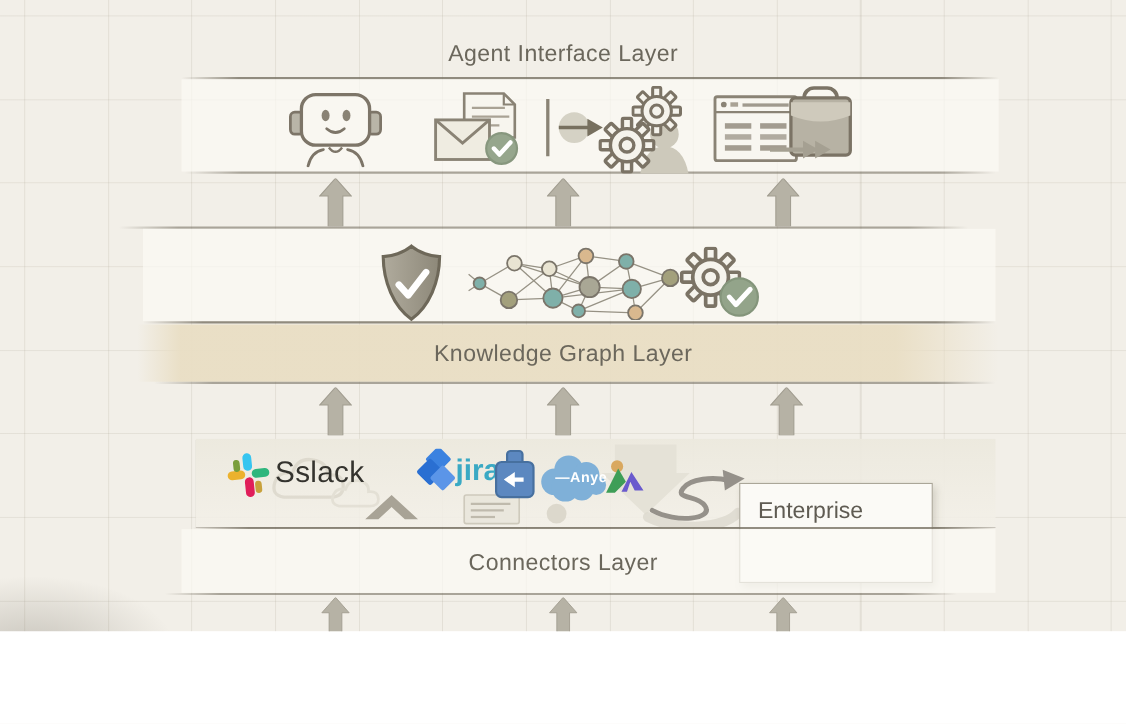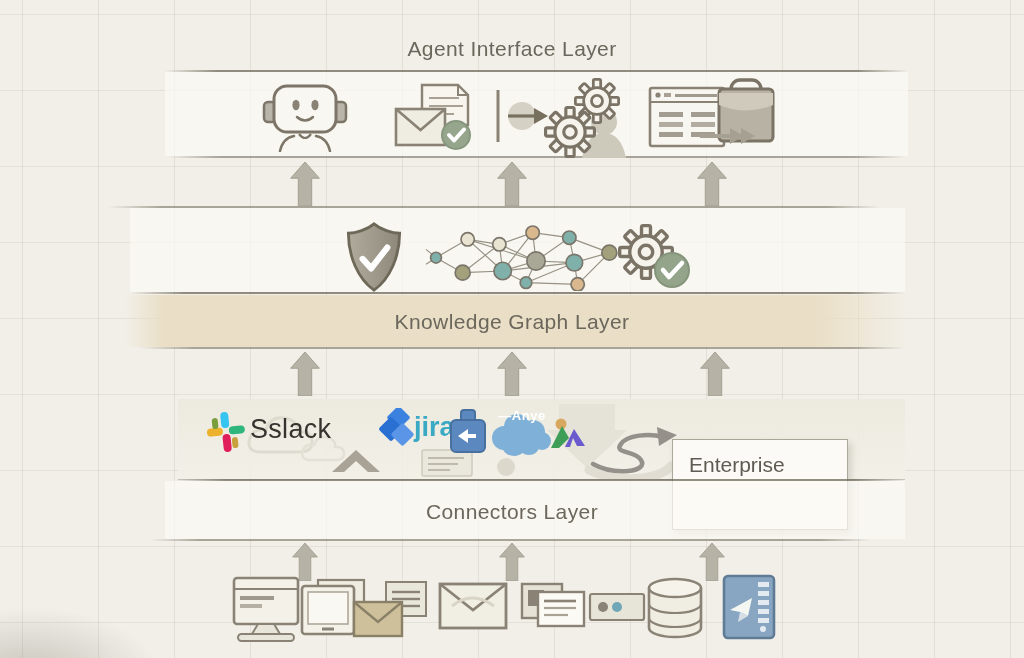--- a/index.html
+++ b/index.html
@@ -1,18 +1,18 @@
 <!DOCTYPE html>
 <html><head>
 <meta charset="utf-8">
 <style>
   html,body{margin:0;padding:0;}
   body{font-family:"Liberation Sans", sans-serif;}
   .stage{
-    position:relative; width:1024px; height:658px; overflow:hidden;
+    position:relative; width:1024px; height:574px; overflow:hidden;
     background-color:#f2efe8;
     background-image:
       repeating-linear-gradient(to right, rgba(165,158,140,.20) 0 1px, transparent 1px 76px),
       repeating-linear-gradient(to bottom, rgba(165,158,140,.18) 0 1px, transparent 1px 76px);
     background-position:22px 14px;
   }
   .abs{position:absolute;}
   .layer-title{
     position:absolute; width:100%; text-align:center;
     font-size:21px; color:#6b675c; letter-spacing:.4px;
@@ -282,21 +282,21 @@
   <svg class="abs" style="left:484px; top:408px" width="74" height="52" viewBox="0 0 74 52">
     <g fill="#7fb0d8">
       <circle cx="20" cy="30" r="12"></circle>
         <circle cx="33" cy="19" r="13"></circle>
       <circle cx="49" cy="24" r="12"></circle>
         <circle cx="58" cy="33" r="9"></circle>
       <circle cx="30" cy="35" r="13"></circle>
         <circle cx="45" cy="36" r="11"></circle>
     </g>
   </svg>
-  <div class="cloud-label" style="left:492px; top:408px; width:60px; text-align:center">—Anye</div>
+  <div class="cloud-label" style="left:492px; top:426px; width:60px; text-align:right">—Anye</div>
 
   <svg class="abs" style="left:548px; top:416px" width="40" height="36" viewBox="0 0 40 36">
     <circle cx="13" cy="8" r="5.5" fill="#d9a85f"></circle>
     <polygon points="3,32 14,10 21,22 11,32" fill="#3e9e57"></polygon>
     <path d="M17,31 L26,13 L37,30 L29,30 L25,22 L22,31 Z" fill="#6a5acd"></path>
   </svg>
 
   <svg class="abs" style="left:583px; top:418px" width="96" height="62" viewBox="0 0 96 62">
     <path d="M6,52 C34,66 76,62 88,48" fill="none" stroke="#ddd9cf" stroke-width="9" stroke-linecap="round" opacity=".85"></path>
     <path d="M10,46 C32,58 66,54 58,42 C52,32 30,36 38,26 C44,17 66,15 80,19" fill="none" stroke="#95918a" stroke-width="4.5" stroke-linecap="round"></path>

